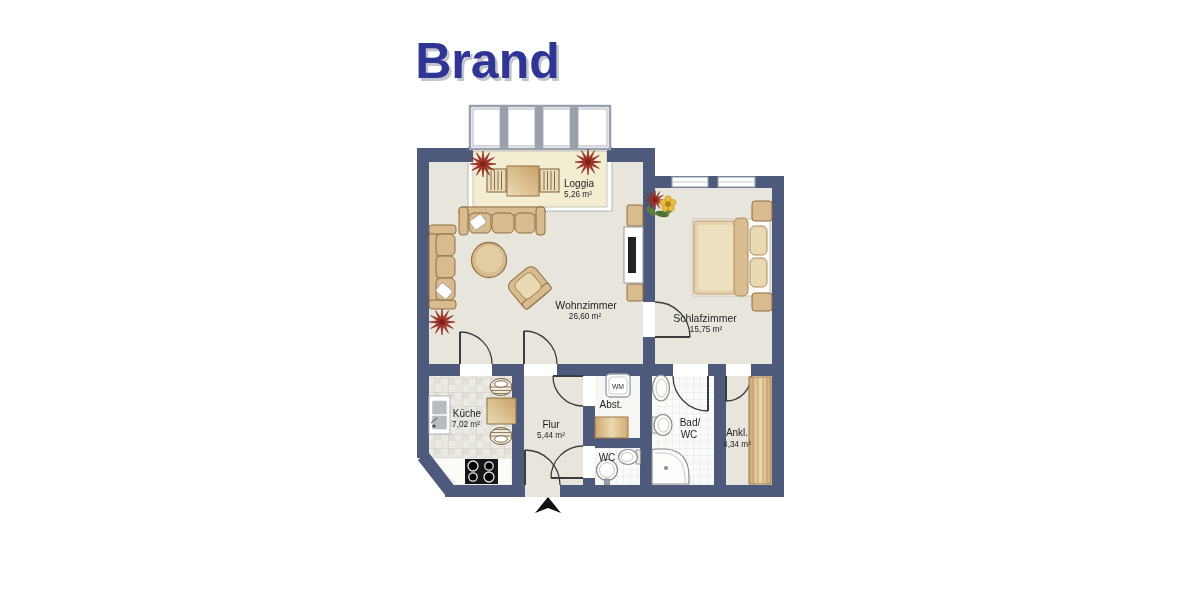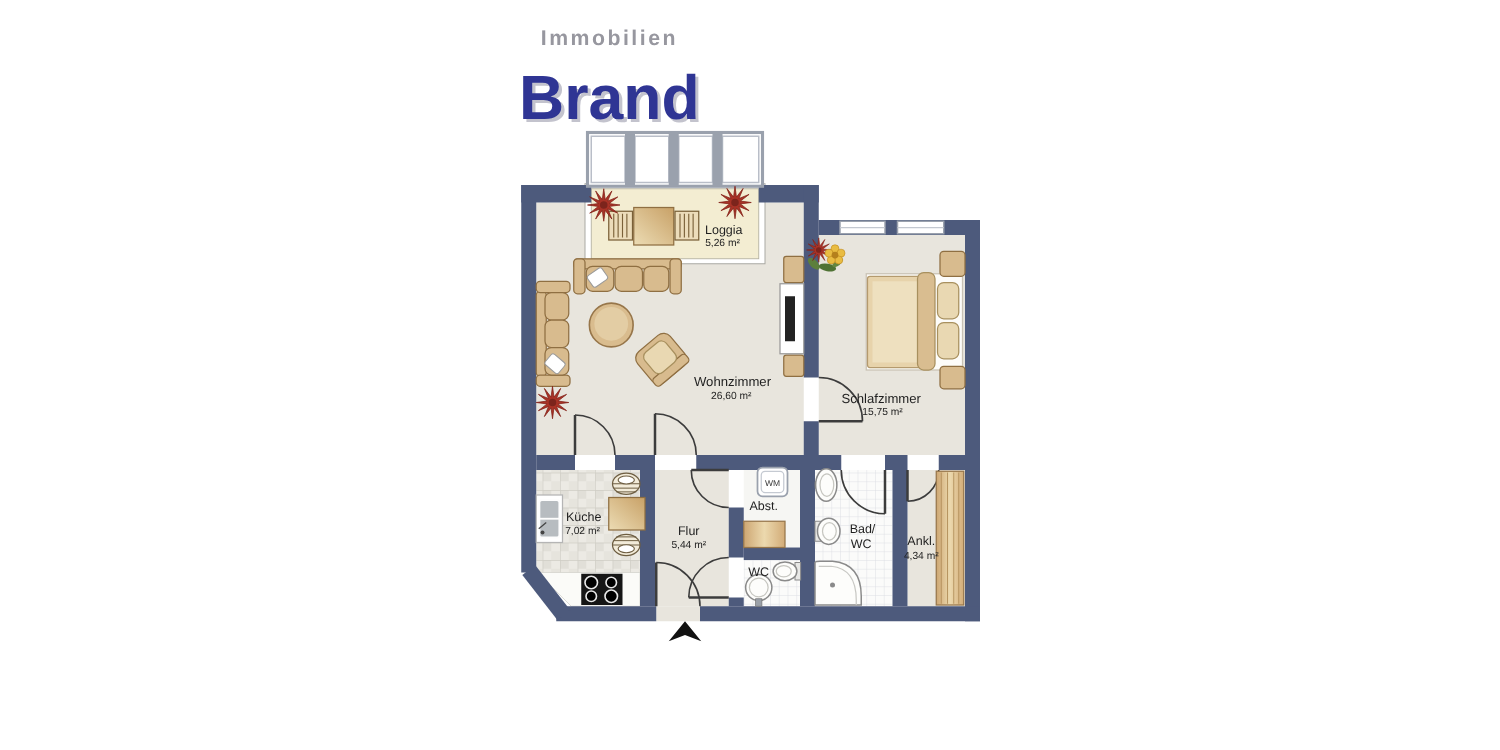--- a/index.html
+++ b/index.html
@@ -23,21 +23,20 @@
   .pillow{fill:#ffffff;stroke:#9a9a9a;stroke-width:0.8;}
   .doorarc{fill:none;stroke:#3c3c3c;stroke-width:1.3;}
   .doorleaf{stroke:#3c3c3c;stroke-width:2;}
 </style>
 </head>
 <body>
 
 <div class="stage">
 
   <div class="logo">
-    <div class="logo-top">Immobilien</div>
     <div class="logo-main">Brand</div>
   </div>
 
   <svg width="1200" height="600" viewBox="0 0 1200 600">
     <defs>
       <pattern id="ktile" width="14" height="14" patternUnits="userSpaceOnUse">
         <rect width="14" height="14" fill="#eceae4"></rect>
         <rect width="7" height="7" fill="#e1dfd8"></rect>
         <rect x="7" y="7" width="7" height="7" fill="#e6e4dd"></rect>
         <path d="M14 0H0V14" stroke="#cfcdc5" stroke-width="1" fill="none"></path>

